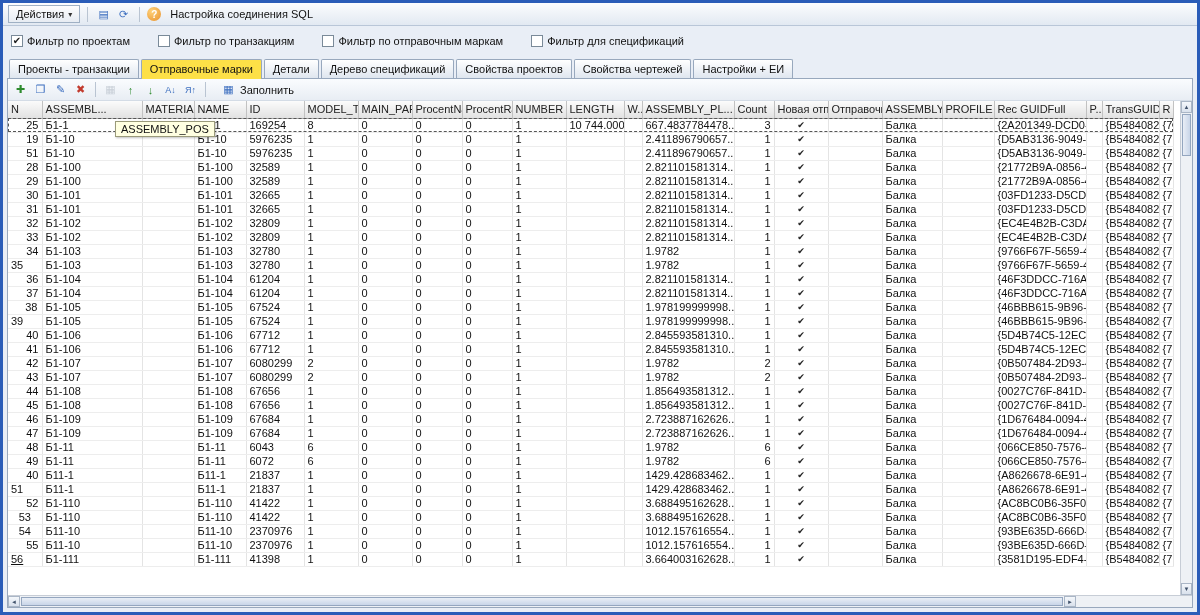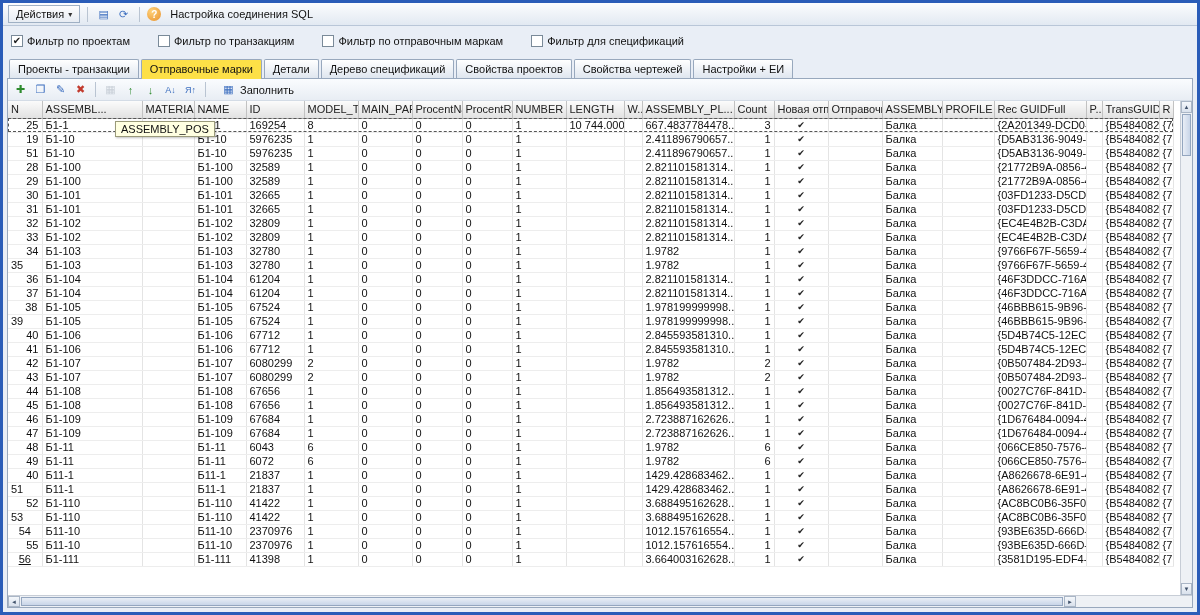--- a/index.html
+++ b/index.html
@@ -870,21 +870,21 @@
                 <td class="check" style="text-align: center;">✔</td>
                 <td></td>
                 <td>Балка</td>
                 <td></td>
                 <td>{AC8BC0B6-35F0-441...</td>
                 <td></td>
                 <td>{B5484082...</td>
                 <td>{7</td>
               </tr>
               <tr>
-                <td style="text-align: left;">53</td>
+                <td style="text-align: center;">53</td>
                 <td>Б1-110</td>
                 <td></td>
                 <td>Б1-110</td>
                 <td>41422</td>
                 <td>1</td>
                 <td>0</td>
                 <td>0</td>
                 <td>0</td>
                 <td>1</td>
                 <td style="text-align: right;"></td>
@@ -942,21 +942,21 @@
                 <td class="check" style="text-align: center;">✔</td>
                 <td></td>
                 <td>Балка</td>
                 <td></td>
                 <td>{93BE635D-666D-433...</td>
                 <td></td>
                 <td>{B5484082...</td>
                 <td>{7</td>
               </tr>
               <tr>
-                <td style="text-align: center; text-decoration: underline;">56</td>
+                <td style="text-align: left; text-decoration: underline;">56</td>
                 <td>Б1-111</td>
                 <td></td>
                 <td>Б1-111</td>
                 <td>41398</td>
                 <td>1</td>
                 <td>0</td>
                 <td>0</td>
                 <td>0</td>
                 <td>1</td>
                 <td style="text-align: right;"></td>

